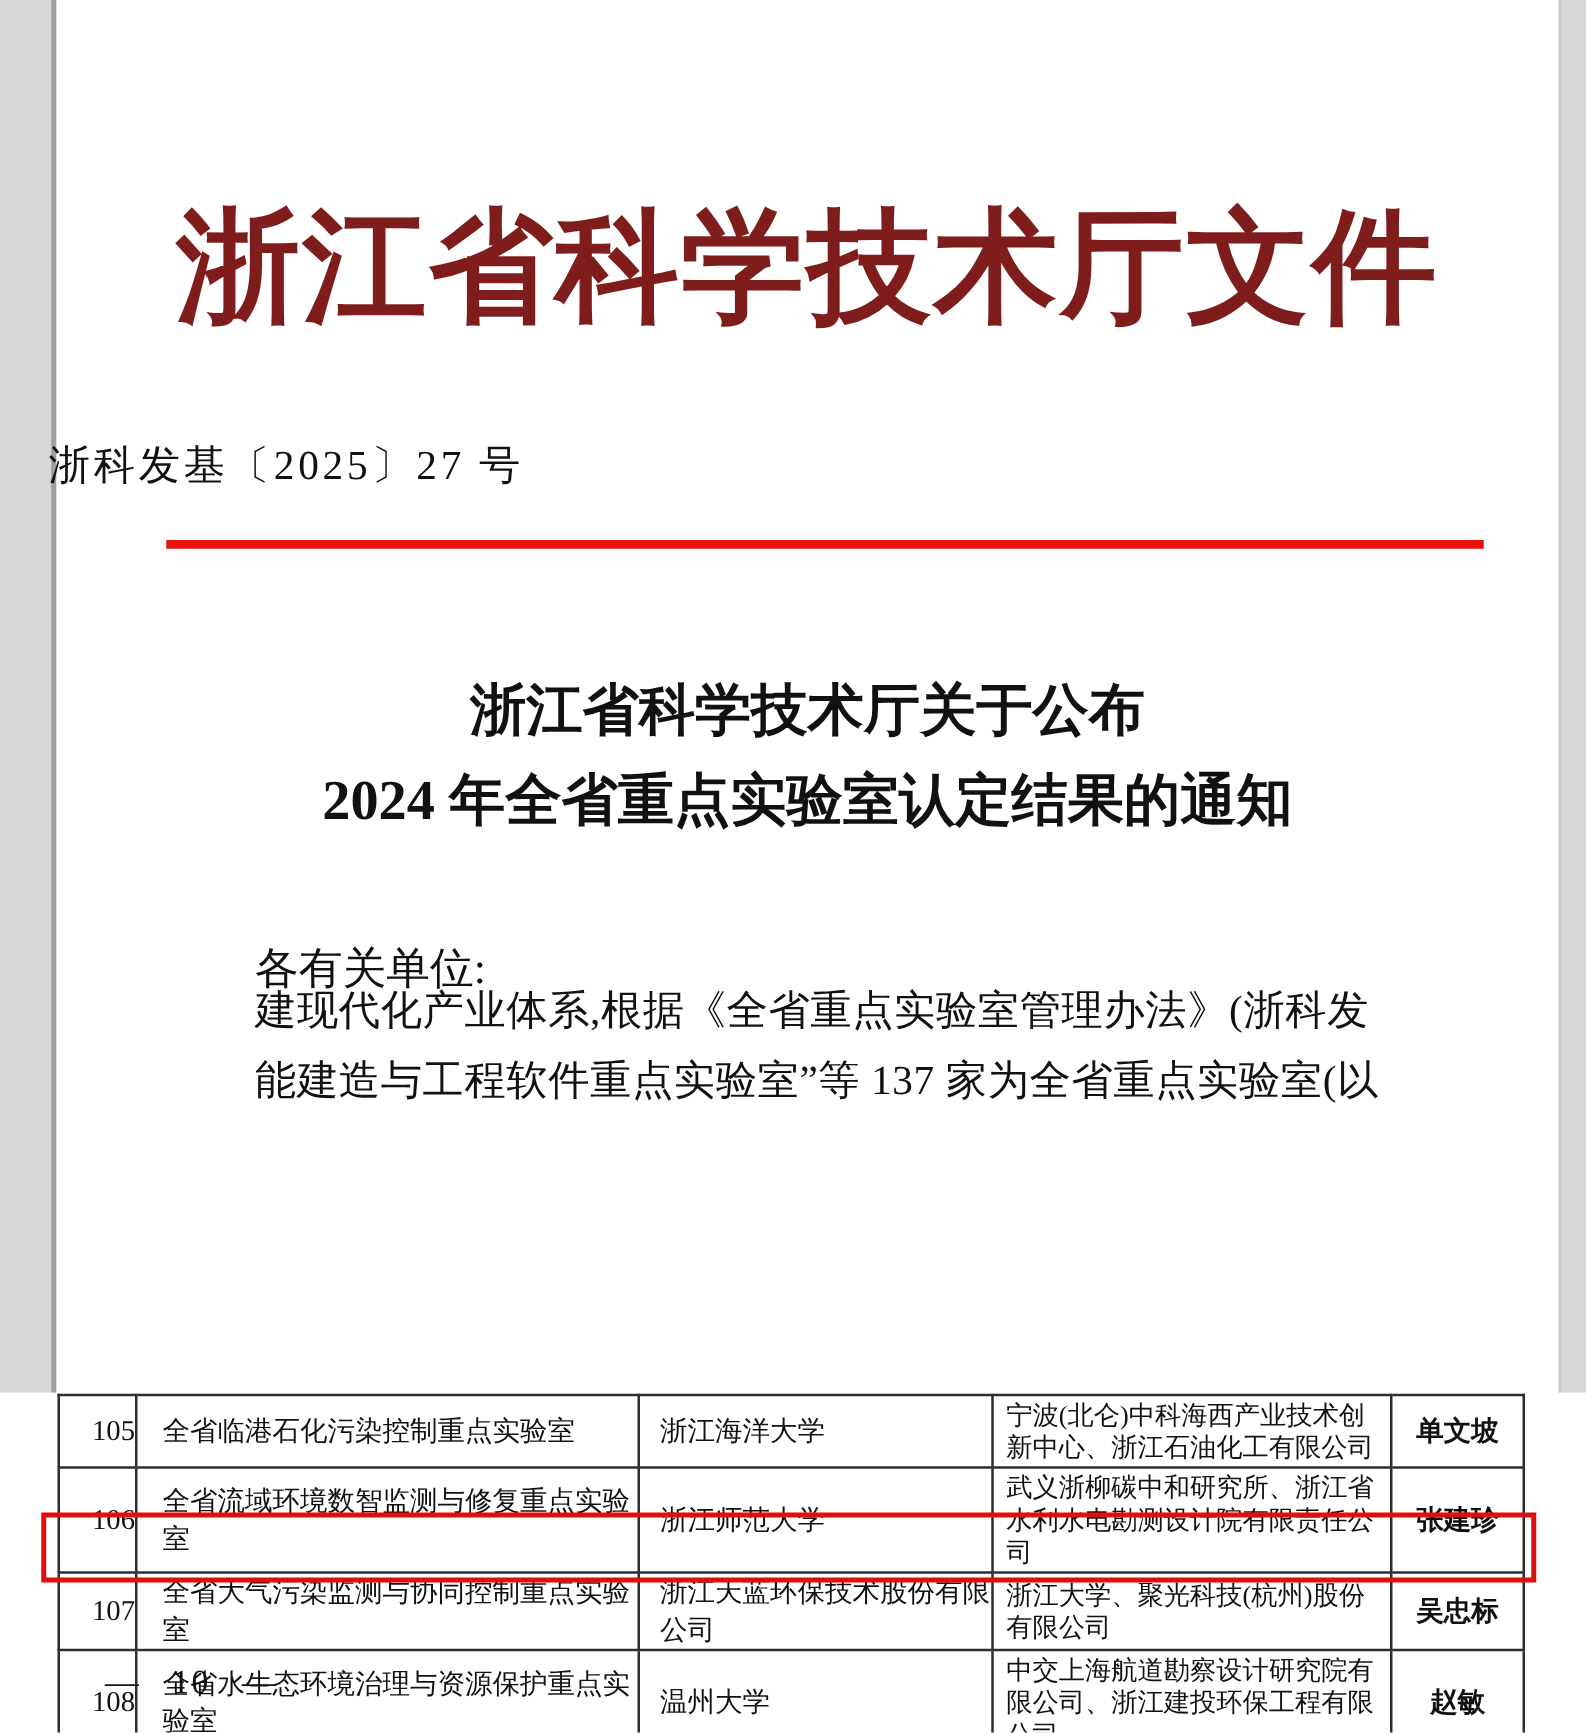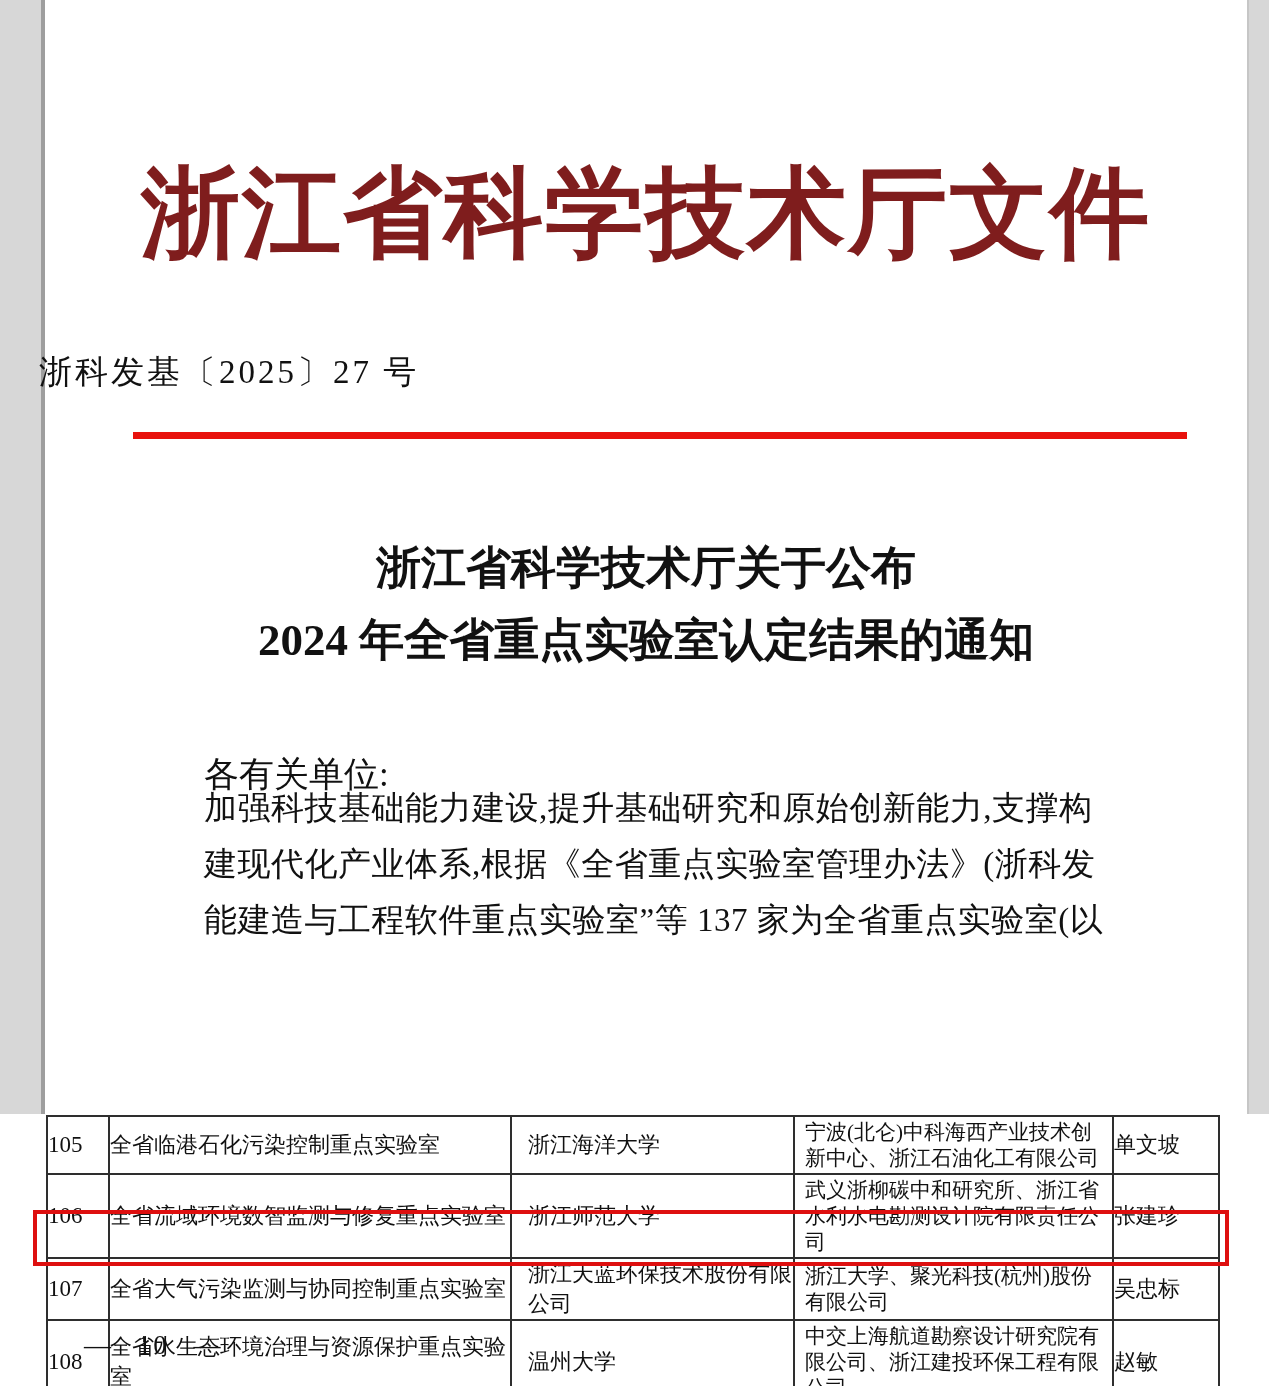--- a/index.html
+++ b/index.html
@@ -22,25 +22,25 @@
   .bodyline{height:56px;font-size:33px;letter-spacing:0.5px;white-space:nowrap;}
   .line-first{text-indent:68px;}
   
   .labtable{position:absolute;left:46px;top:1115px;border-collapse:collapse;table-layout:fixed;
             font-size:22px;background:#fff;}
   .labtable td{border:2px solid #2e2e2e;padding:0;overflow:hidden;}
   .labtable tr:nth-child(1){height:55px;}
   .labtable tr:nth-child(2){height:46px;}
   .labtable tr:nth-child(3){height:48px;}
   .labtable tr:nth-child(4){height:58px;}
-  td.c-no{text-align:left;font-size:23px;}
-  td.c-lab{}
+  td.c-no{text-align:right;font-size:23px;}
+  td.c-lab{padding-left:20px;}
   td.c-inst{padding-left:16px;}
   td.c-part{padding:2px 10px;font-size:21px;line-height:26px;}
-  td.c-leader{text-align:left;}
+  td.c-leader{text-align:center;font-weight:bold;}
   .red-box{left:33px;top:1210px;width:1188px;height:48px;border:4px solid #de0f0f;z-index:5;}
   .pagenum{left:84px;top:1330px;font-size:27px;word-spacing:16px;letter-spacing:2px;}
 </style>
 </head>
 <body>
 
 <div class="abs strip-left"></div>
 <div class="abs strip-right"></div>
 
 <div class="abs letterhead">浙江省科学技术厅文件</div>
@@ -48,21 +48,20 @@
 <div class="abs docnum">浙科发基〔2025〕27 号</div>
 
 <div class="abs redline"></div>
 
 <div class="abs title-line title1">浙江省科学技术厅关于公布</div>
 <div class="abs title-line title2">2024 年全省重点实验室认定结果的通知</div>
 
 <div class="abs salutation">各有关单位:</div>
 
 <div class="abs bodytext">
-  <div class="bodyline">加强科技基础能力建设,提升基础研究和原始创新能力,支撑构</div>
   <div class="bodyline">建现代化产业体系,根据《全省重点实验室管理办法》(浙科发</div>
   <div class="bodyline">能建造与工程软件重点实验室”等 137 家为全省重点实验室(以</div>
 </div>
 
 <table class="labtable">
   <colgroup>
     <col style="width:62px">
       <col style="width:402px">
       <col style="width:283px">
       <col style="width:319px">

